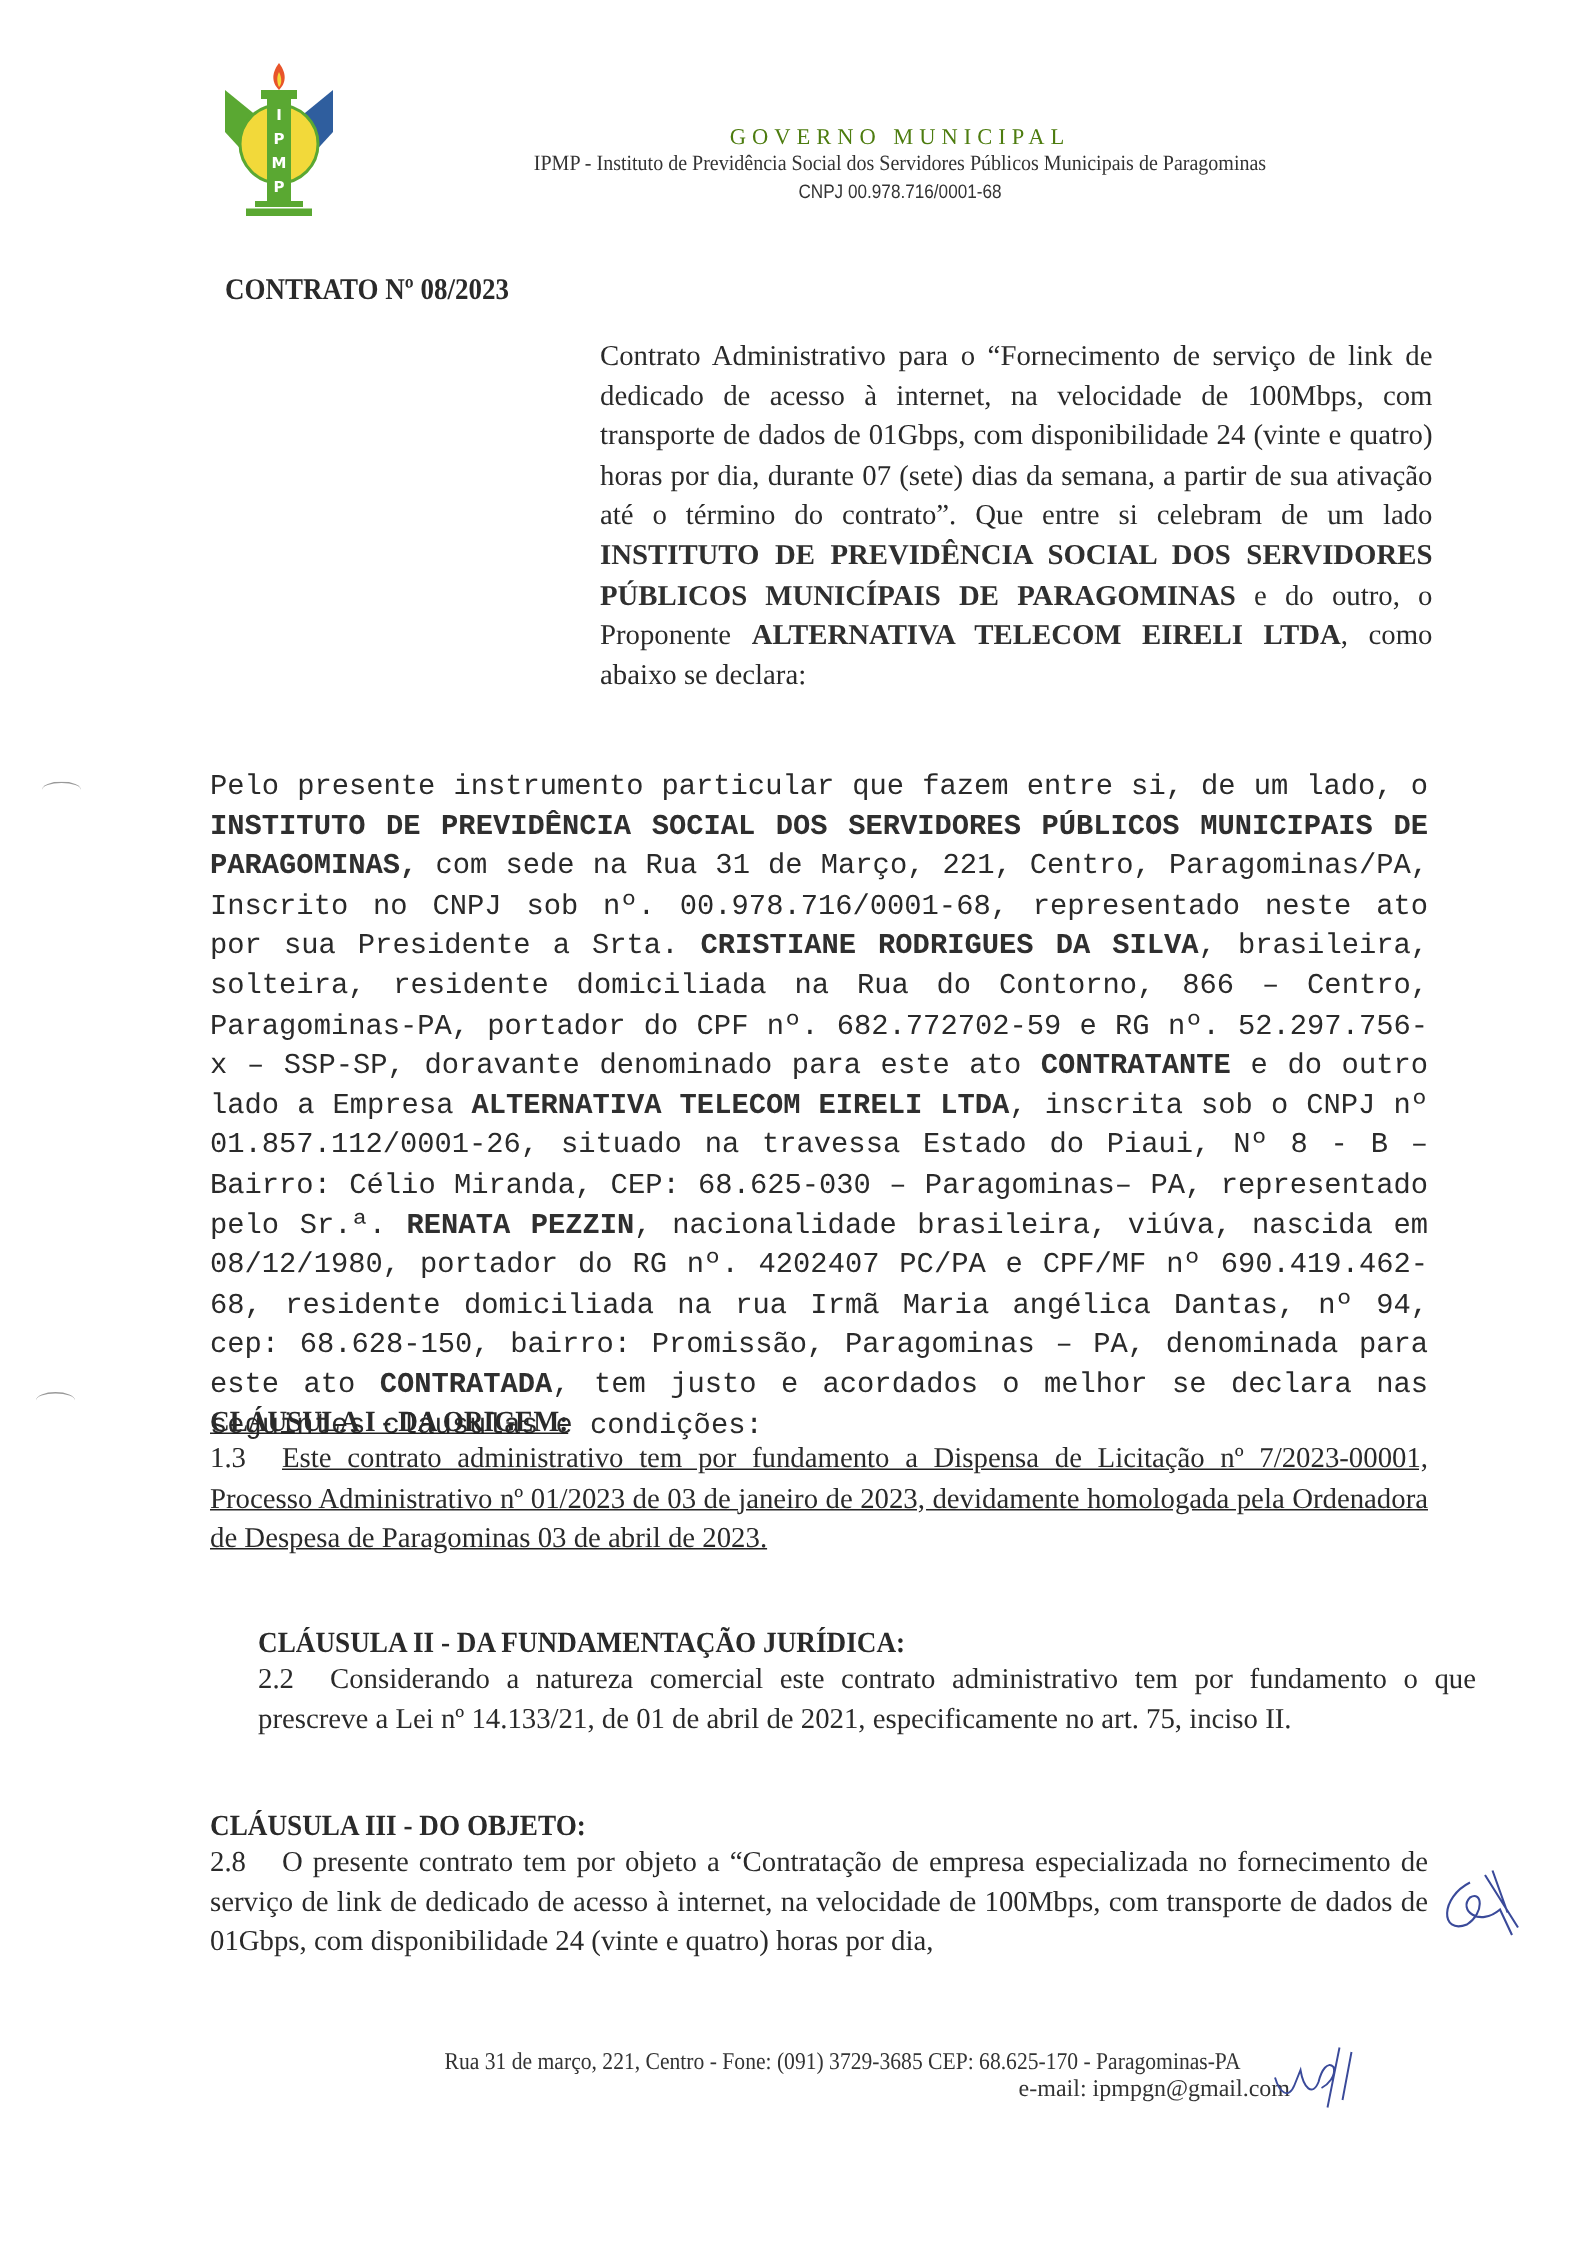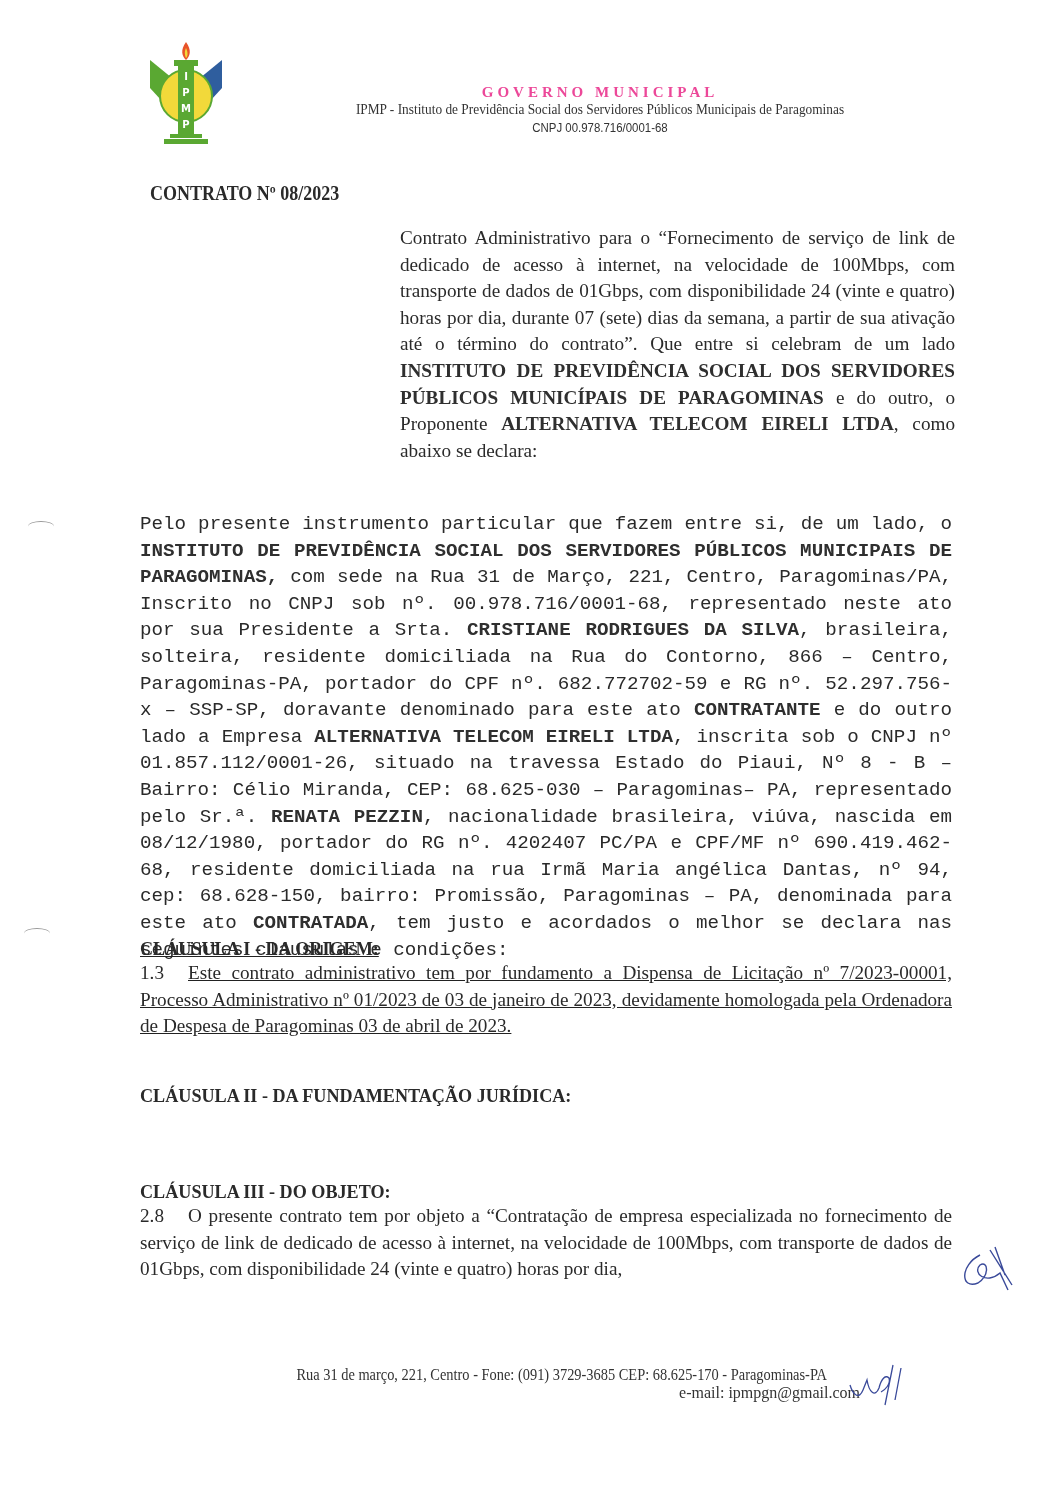--- a/index.html
+++ b/index.html
@@ -6,21 +6,21 @@
   body {
     width: 1058px; height: 1497px; position: relative; overflow: hidden;
     font-family: "Liberation Serif", "DejaVu Serif", serif;
     color: #222;
   }
   .abs { position: absolute; }
   
   .logo { left: 146px; top: 40px; width: 80px; height: 112px; }
   .gov-title {
     left: 230px; top: 84px; width: 740px; text-align: center;
-    font-size: 15px; letter-spacing: 4px; font-weight: bold; color: #ec4899;
+    font-size: 15px; letter-spacing: 4px; font-weight: normal; color: #4d7c0f;
   }
   .inst-name {
     left: 230px; top: 101px; width: 740px; text-align: center;
     font-size: 14.5px; color: #333; transform: scaleX(0.92);
   }
   .cnpj {
     left: 230px; top: 120px; width: 740px; text-align: center;
     font-size: 13px; color: #333; font-family: "Liberation Sans", sans-serif;
     transform: scaleX(0.88);
   }
@@ -83,25 +83,28 @@
   <span>Pelo presente instrumento particular que fazem entre si, de um lado, o </span><b>INSTITUTO DE PREVIDÊNCIA SOCIAL DOS SERVIDORES PÚBLICOS MUNICIPAIS DE PARAGOMINAS,</b><span> com sede na Rua 31 de Março, 221, Centro, Paragominas/PA, Inscrito no CNPJ sob nº. 00.978.716/0001-68, representado neste ato por sua Presidente a Srta. </span><b>CRISTIANE RODRIGUES DA SILVA</b><span>, brasileira, solteira, residente domiciliada na Rua do Contorno, 866 – Centro, Paragominas-PA, portador do CPF nº. 682.772702-59 e RG nº. 52.297.756-x – SSP-SP, doravante denominado para este ato </span><b>CONTRATANTE</b><span> e do outro lado a Empresa </span><b>ALTERNATIVA TELECOM EIRELI LTDA</b><span>, inscrita sob o CNPJ nº 01.857.112/0001-26, situado na travessa Estado do Piaui, Nº 8 - B – Bairro: Célio Miranda, CEP: 68.625-030 – Paragominas– PA, representado pelo Sr.ª. </span><b>RENATA PEZZIN</b><span>, nacionalidade brasileira, viúva, nascida em 08/12/1980, portador do RG nº. 4202407 PC/PA e CPF/MF nº 690.419.462-68, residente domiciliada na rua Irmã Maria angélica Dantas, nº 94, cep: 68.628-150, bairro: Promissão, Paragominas – PA, denominada para este ato </span><b>CONTRATADA</b><span>, tem justo e acordados o melhor se declara nas seguintes cláusulas e condições:</span>
 </div>
 
 <div class="abs clause" style="top:938px;text-decoration:underline;">
   <div class="clause-title">CLÁUSULA I - DA ORIGEM:</div>
   <div class="text">
     <span class="item-num">1.3</span><span>Este contrato administrativo tem por fundamento a Dispensa de Licitação nº 7/2023-00001, Processo Administrativo nº 01/2023 de 03 de janeiro de 2023, devidamente homologada pela Ordenadora de Despesa de Paragominas 03 de abril de 2023.</span>
   </div>
 </div>
 
-<div class="abs clause" style="top:1085px;">
+<div class="abs clause" style="top:1085px;margin-left:32px;">
   <div class="clause-title">CLÁUSULA II - DA FUNDAMENTAÇÃO JURÍDICA:</div>
+  <div class="text">
+    <span class="item-num">2.2</span><span>Considerando a natureza comercial este contrato administrativo tem por fundamento o que prescreve a Lei nº 14.133/21, de 01 de abril de 2021, especificamente no art. 75, inciso II.</span>
+  </div>
 </div>
 
-<div class="abs clause" style="top:1181px;">
+<div class="abs clause" style="top:1207px;">
   <div class="clause-title">CLÁUSULA III - DO OBJETO:</div>
   <div class="text">
     <span class="item-num">2.8</span><span>O presente contrato tem por objeto a “Contratação de empresa especializada no fornecimento de serviço de link de dedicado de acesso à internet, na velocidade de 100Mbps, com transporte de dados de 01Gbps, com disponibilidade 24 (vinte e quatro) horas por dia,</span>
   </div>
 </div>
 
 <div class="abs footer">
   <span class="l1">Rua 31 de março, 221, Centro - Fone: (091) 3729-3685 CEP: 68.625-170 - Paragominas-PA</span>
   <span>e-mail: ipmpgn@gmail.com</span>
 </div>

